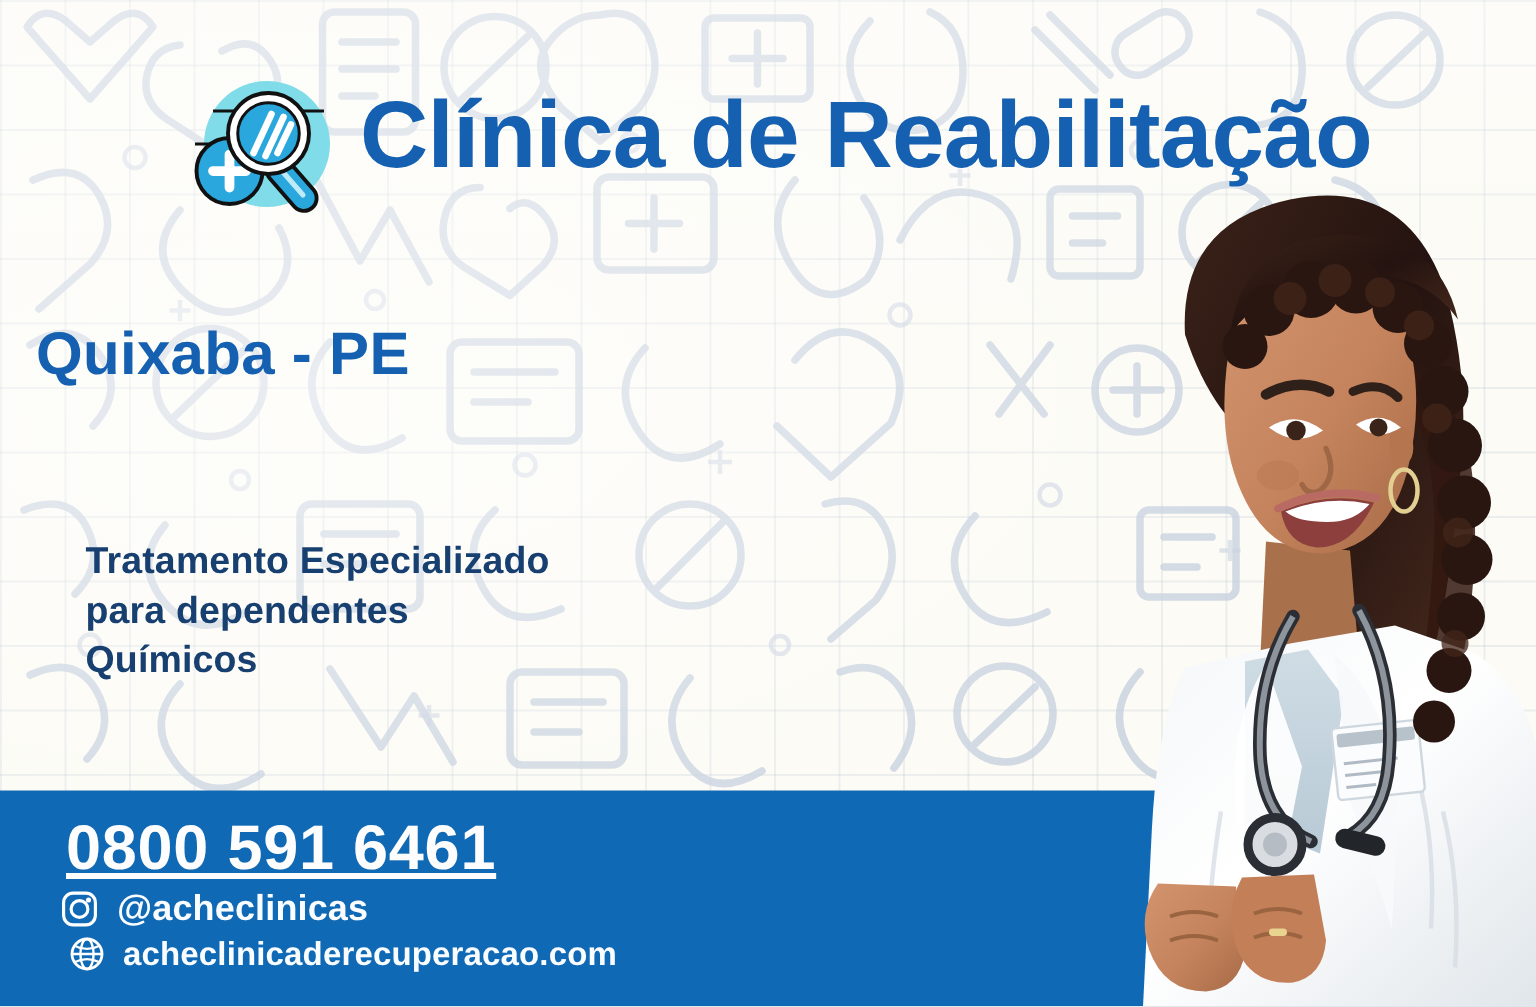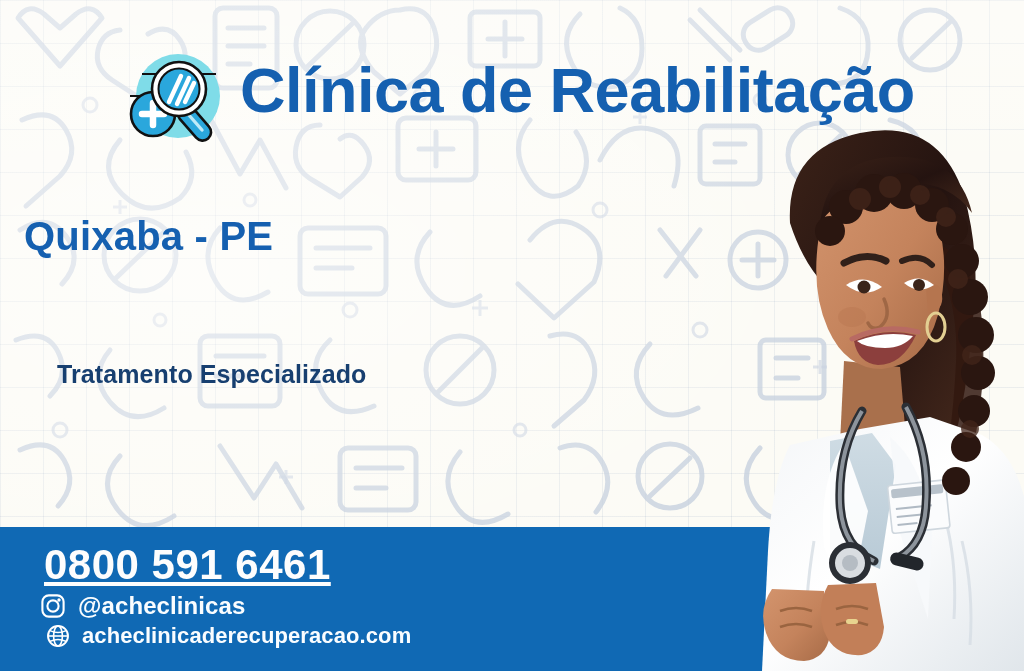--- a/index.html
+++ b/index.html
@@ -231,20 +231,22 @@
       </g>
     </g>
   </svg>
 
   <div class="headline">Clínica de Reabilitação</div>
 
   <div class="city">Quixaba - PE</div>
 
   <div class="tagline">
     <div>Tratamento Especializado</div>
+    <div>para dependentes</div>
+    <div>Químicos</div>
   </div>
 
   <div class="footer"></div>
 
   <svg class="doctor" viewBox="0 0 330 560">
     <defs>
       <linearGradient id="coat" x1="0" y1="0" x2="1" y2="1">
         <stop offset="0" stop-color="#f4f6f8"></stop>
         <stop offset="0.45" stop-color="#ffffff"></stop>
         <stop offset="1" stop-color="#dfe5ea"></stop>

